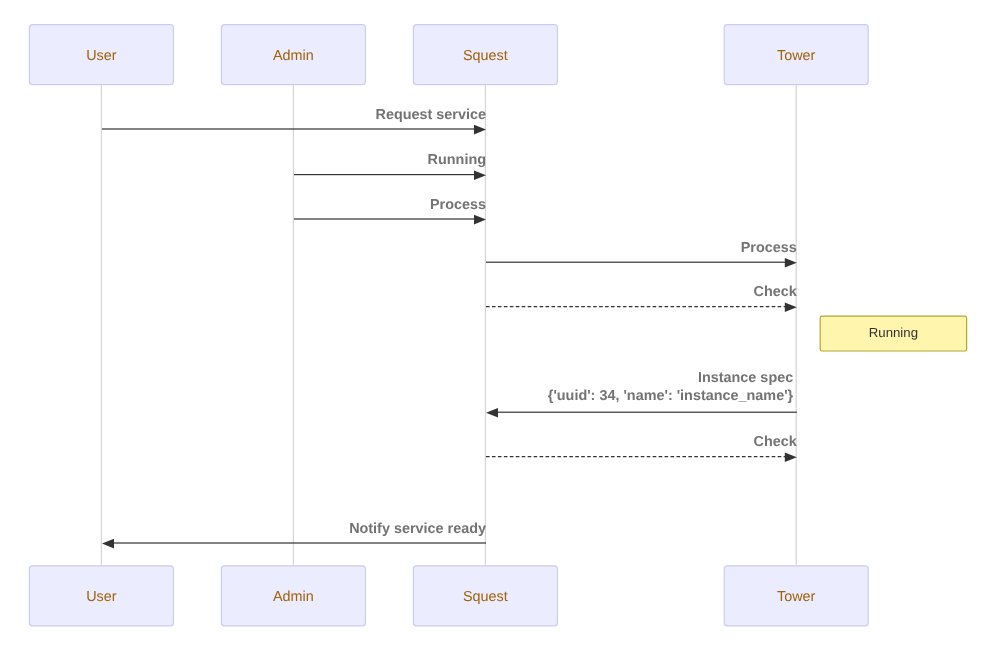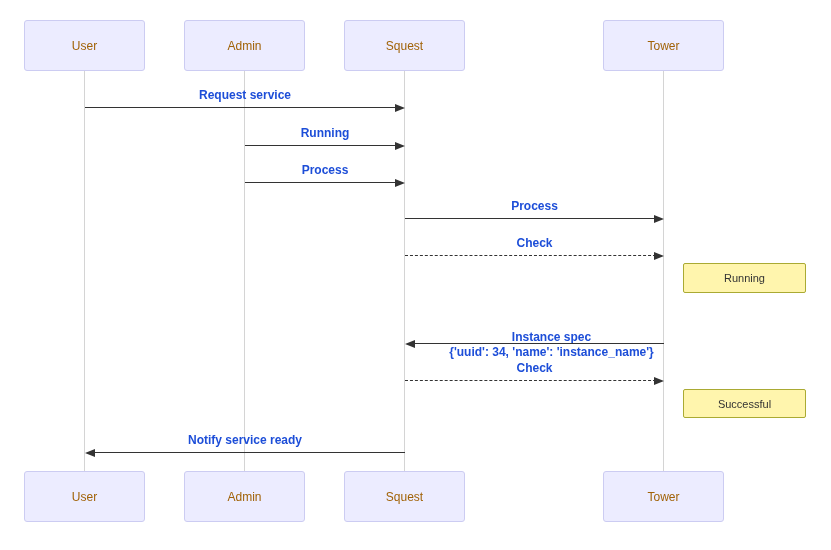--- a/index.html
+++ b/index.html
@@ -29,24 +29,24 @@
     display: flex;
     align-items: center;
     justify-content: center;
     font-size: 12px;
     color: #a16207;
   }
   .actor.top { top: 20px; }
   .actor.bottom { top: 471px; }
   .msg-label {
     position: absolute;
-    text-align: center;
+    text-align: right;
     font-size: 12px;
     font-weight: bold;
-    color: #1d4ed8;
+    color: #737373;
     line-height: 15px;
     white-space: pre-line;
   }
   .msg-line {
     position: absolute;
     height: 0;
     border-top: 1.5px solid #333333;
   }
   .msg-line.dashed {
     border-top-style: dashed;
@@ -129,28 +129,27 @@
   <div class="msg-label" style="left:405px; width:259px; top:199px;">Process</div>
   <div class="msg-line" style="left:405px; width:251px; top:218px;"></div>
   <div class="arrow-r" style="left:654px; top:215px;"></div>
 
   <div class="msg-label" style="left:405px; width:259px; top:236px;">Check</div>
   <div class="msg-line dashed" style="left:405px; width:251px; top:255px;"></div>
   <div class="arrow-r" style="left:654px; top:252px;"></div>
 
   <div class="note" style="left:683px; top:263px; height:28px;">Running</div>
 
-  <div class="msg-label" style="left:422px; width:259px; top:307px;margin-top:23px;">Instance spec
+  <div class="msg-label" style="left:402px; width:259px; top:307px;">Instance spec
 {'uuid': 34, 'name': 'instance_name'}</div>
   <div class="msg-line" style="left:413px; width:251px; top:343px;"></div>
   <div class="arrow-l" style="left:405px; top:340px;"></div>
 
   <div class="msg-label" style="left:405px; width:259px; top:361px;">Check</div>
   <div class="msg-line dashed" style="left:405px; width:251px; top:380px;"></div>
   <div class="arrow-r" style="left:654px; top:377px;"></div>
 
-  <div class="note" style="left:683px; top:389px; height:27px;">Successful</div>
 
   <div class="msg-label" style="left:85px; width:320px; top:433px;">Notify service ready</div>
   <div class="msg-line" style="left:93px; width:312px; top:452px;"></div>
   <div class="arrow-l" style="left:85px; top:449px;"></div>
 
 </div>
 
 </body></html>

